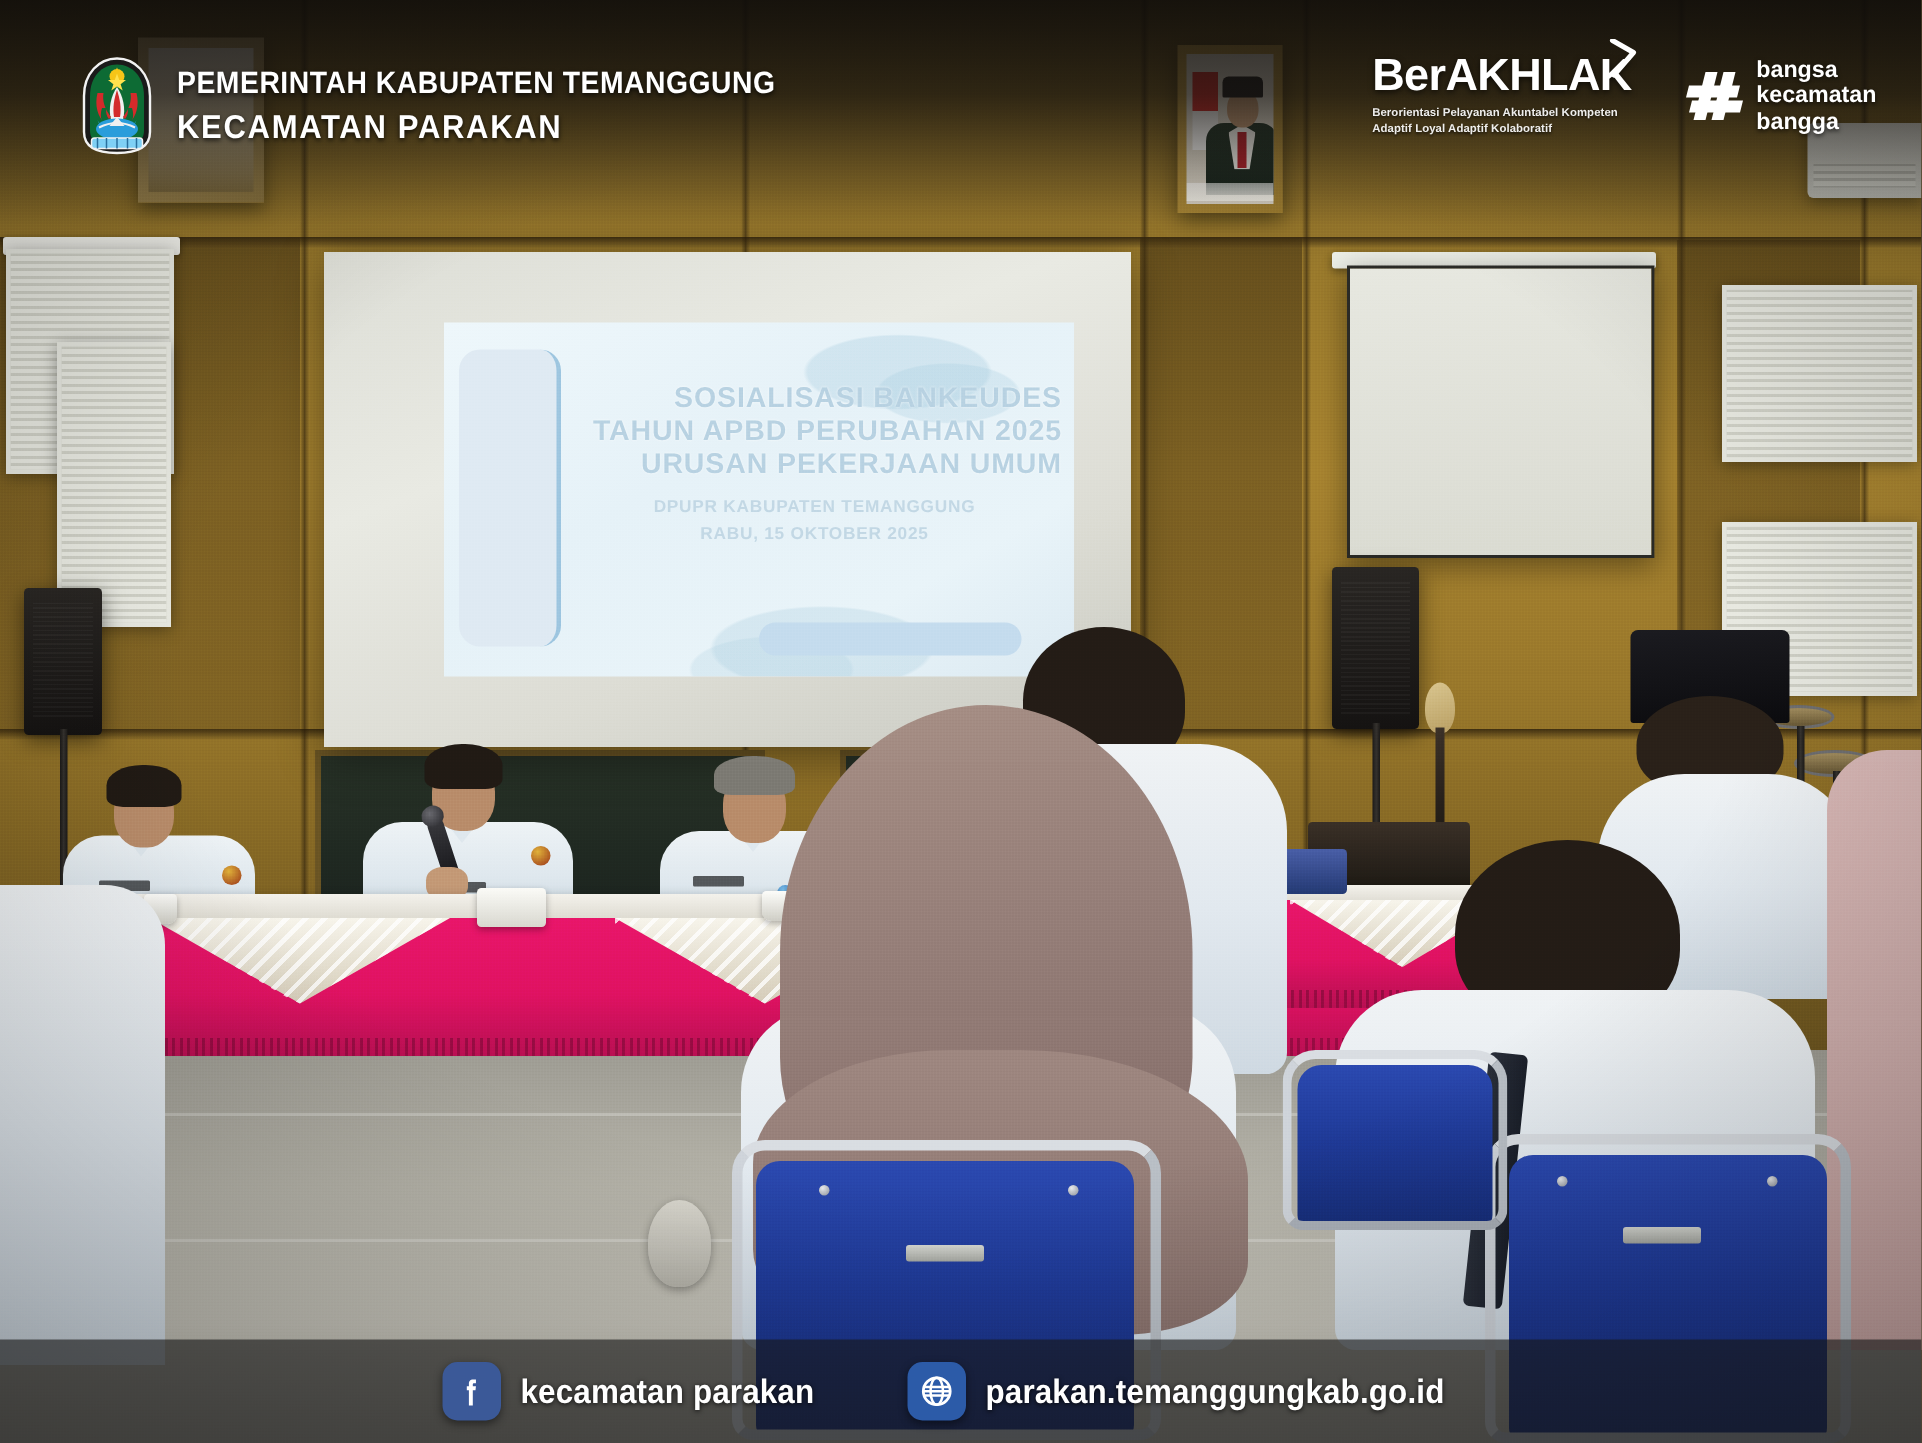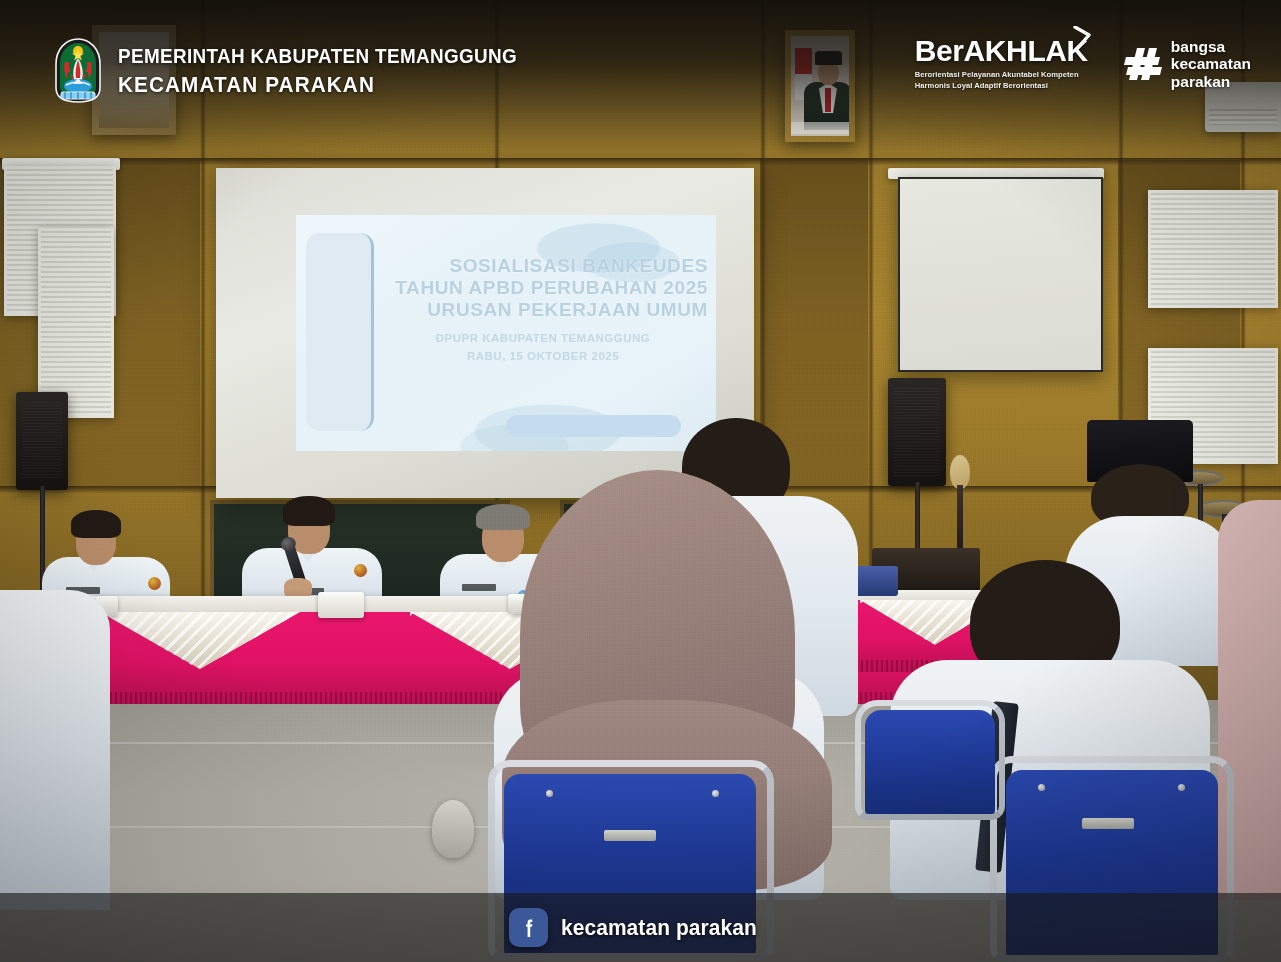--- a/index.html
+++ b/index.html
@@ -680,50 +680,60 @@
       <div class="berakhlak-word">
         <span class="ber">Ber</span><span class="akhlak">AKHLAK</span>
         <span class="swoosh">
           <svg viewBox="0 0 20 26" width="20" height="26" aria-hidden="true">
             <path d="M3 1 L17 9 L4 24" stroke="#ffffff" stroke-width="3.4" fill="none" stroke-linecap="round" stroke-linejoin="round"></path>
           </svg>
         </span>
       </div>
       <div class="berakhlak-tag">
         <div>Berorientasi Pelayanan Akuntabel Kompeten</div>
-        <div>Harmonis Loyal Adaptif Berorientasi</div>
+        <div>Adaptif Loyal Adaptif Kolaboratif</div>
       </div>
     </div>
 
     <div class="bmb">
       <div class="bmb-mark">
         <svg viewBox="0 0 40 40" width="40" height="40" aria-hidden="true">
           <g fill="#ffffff">
             <path d="M13 4 L21 4 L13 36 L5 36 Z"></path>
             <path d="M25 4 L33 4 L25 36 L17 36 Z"></path>
             <path d="M2 13 L36 13 L34 21 L0 21 Z"></path>
             <path d="M4 23 L38 23 L36 31 L2 31 Z"></path>
           </g>
         </svg>
       </div>
       <div class="bmb-text">
         <div>bangsa</div>
         <div>kecamatan</div>
-        <div>parakan</div>
+        <div>bangga</div>
       </div>
     </div>
   </div>
 
   <div class="footer-bar">
 
     <a class="social" href="#" style="text-decoration:none;">
       <span class="ic ic-fb">
         <svg viewBox="0 0 24 24" width="24" height="24" aria-hidden="true">
           <path fill="#ffffff" d="M15.3 8.2h-2.1V6.9c0-.6.4-.8.7-.8h1.4V3.6h-2c-2.2 0-2.7 1.6-2.7 2.7v1.9H9.2v2.6h1.4V21h2.6v-10.2h1.8z"></path>
         </svg>
       </span>
       <span class="social-label">kecamatan parakan</span>
     </a>
 
 
+    <a class="social" href="#" style="text-decoration:none;">
+      <span class="ic ic-web">
+        <svg viewBox="0 0 24 24" width="25" height="25" aria-hidden="true">
+          <circle cx="12" cy="12" r="8.6" fill="none" stroke="#ffffff" stroke-width="1.8"></circle>
+          <ellipse cx="12" cy="12" rx="4" ry="8.6" fill="none" stroke="#ffffff" stroke-width="1.6"></ellipse>
+          <path d="M3.6 9.3h16.8M3.6 14.7h16.8M3.4 12h17.2" stroke="#ffffff" stroke-width="1.6" fill="none"></path>
+        </svg>
+      </span>
+      <span class="social-label">parakan.temanggungkab.go.id</span>
+    </a>
   </div>
 
 </div>
 
 </body></html>

